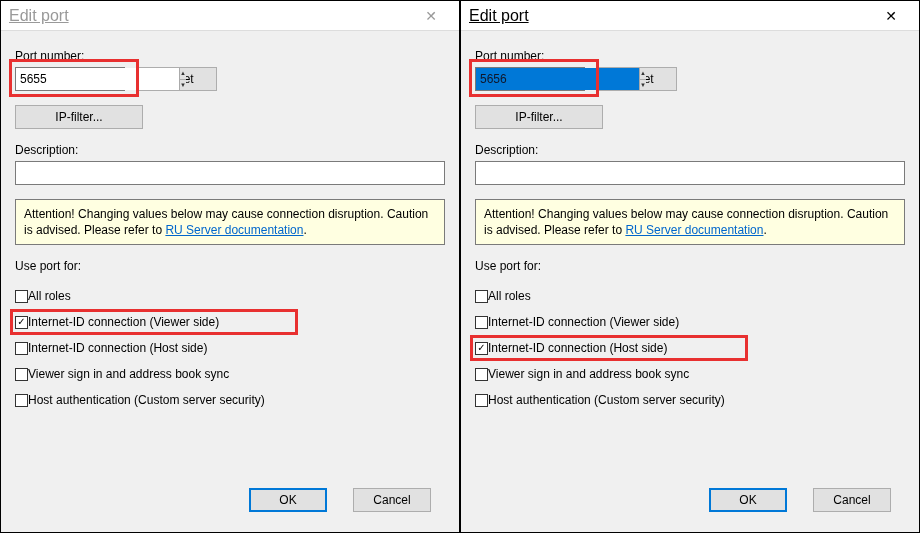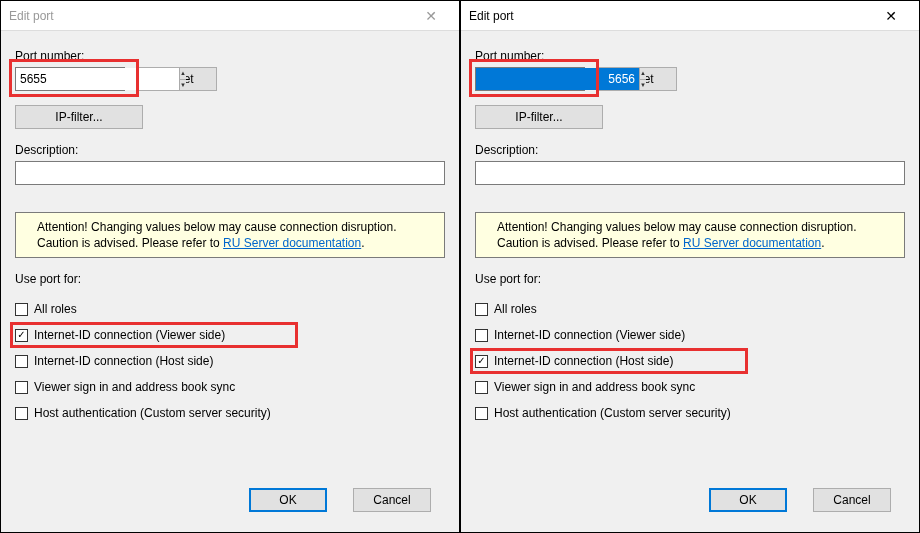--- a/index.html
+++ b/index.html
@@ -26,21 +26,21 @@
     height: 30px;
     background: #fff;
     border-bottom: 1px solid #ddd;
     display: flex;
     align-items: center;
     padding: 0 8px;
     position: relative;
   }
   .titlebar.inactive { color: #999; }
   .titlebar.active { color: #000; }
-  .title-text { flex: 1; font-size: 12px; }
+  .title-text { flex: 1; font-size: 16px; text-decoration: underline; }
   .close-x {
     width: 40px;
     height: 28px;
     display: flex;
     align-items: center;
     justify-content: center;
     font-size: 14px;
     font-family: Arial, sans-serif;
   }
   .close-x.inactive { color: #999; }
@@ -64,22 +64,21 @@
   .spinner-input {
     flex: 1;
     border: none;
     outline: none;
     font: inherit;
     padding: 0 4px;
     background: #fff;
   }
   .spinner-input.selected {
     background: #0078d7;
-    color: #ffffff;
-    text-align: right;
+    color: #0f172a;
   }
   .spin-btns {
     width: 17px;
     display: flex;
     flex-direction: column;
     border-left: 1px solid #aaa;
   }
   .spin-btn {
     flex: 1;
     background: #e1e1e1;
@@ -113,32 +112,32 @@
   .ipfilter { margin-top: 14px; width: 128px; }
   .text-input {
     width: 100%;
     height: 24px;
     border: 1px solid #7a7a7a;
     background: #fff;
     padding: 0 4px;
     font: inherit;
   }
   .warn {
-    margin-top: 27px;
+    margin-top: 14px;
     background: #ffffe1;
     border: 1px solid #7a7a7a;
-    padding: 6px 21px;
+    padding: 6px 8px;
     line-height: 1.35;
   }
   .warn a { color: #0066cc; text-decoration: underline; }
   .checks { margin-top: 6px; }
   .check-row {
     display: flex;
     align-items: center;
-    gap: 6px;
+    gap: 0;
     height: 26px;
     position: relative;
   }
   .cb {
     width: 13px;
     height: 13px;
     border: 1px solid #333;
     background: #fff;
     display: inline-flex;
     align-items: center;

